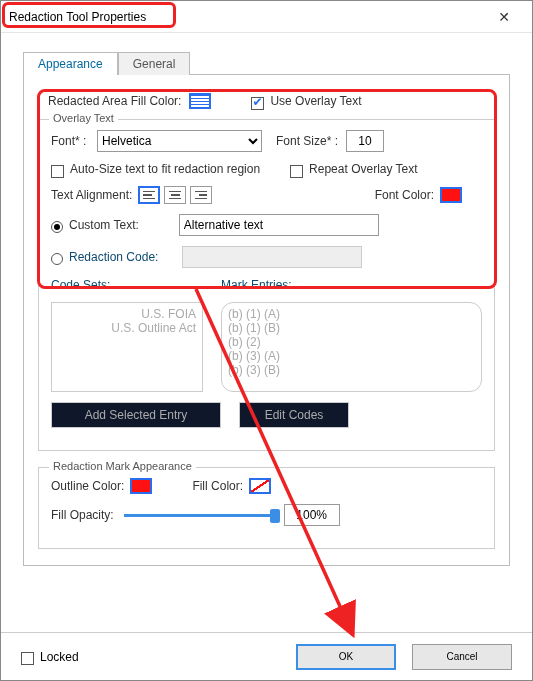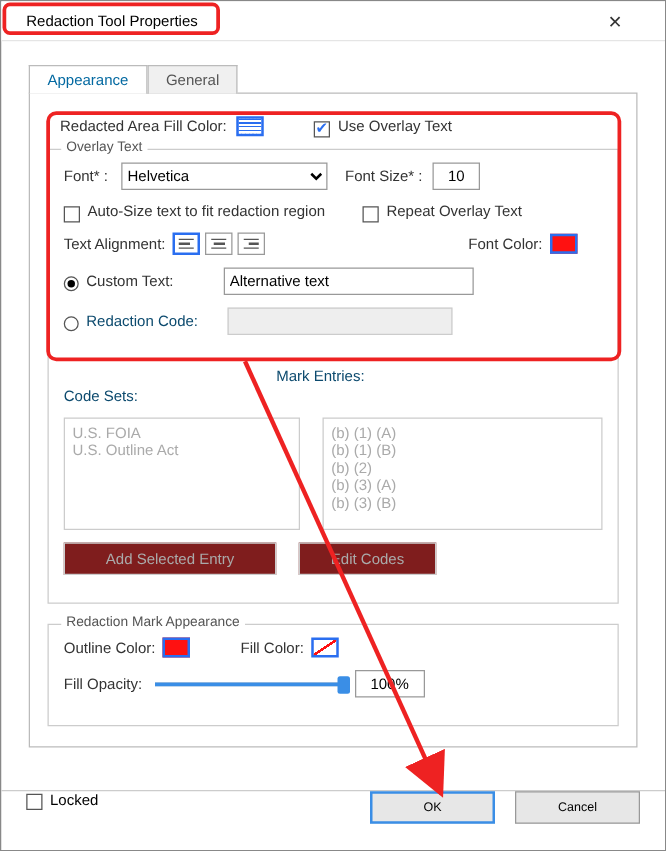--- a/index.html
+++ b/index.html
@@ -1,18 +1,18 @@
 <!DOCTYPE html>
 <html><head>
 <meta charset="utf-8">
 <style>
   * { box-sizing: border-box; font-family: "Segoe UI", Arial, sans-serif; }
   body { margin:0; background:#fff; width:533px; height:681px; position:relative; border:1px solid #888; }
   
-  .titlebar { height:32px; background:#fff; display:flex; align-items:center; padding:0 20px; border-bottom:1px solid #e5e5e5;}
+  .titlebar { height:32px; background:#fff; display:flex; align-items:center; padding:0 8px; border-bottom:1px solid #e5e5e5;}
   .titlebar .title { font-size:12px; color:#000;}
   .titlebar .close { margin-left:auto; width:40px; text-align:center; font-size:14px; color:#333;}
   .red-title-box { position:absolute; top:1px; left:1px; width:174px; height:26px; border:3px solid #e22; border-radius:6px; pointer-events:none;}
   
   .tabs { display:flex; margin:18px 0 0 22px; font-size:12px;}
   .tab { padding:4px 14px; border:1px solid #bbb; border-bottom:none; background:#f0f0f0; color:#555; position:relative; top:1px;}
   .tab.active { background:#fff; color:#0369a1;}
   
   .panel { margin:0 22px 0 22px; border:1px solid #bbb; padding:18px 14px 16px 14px; font-size:12px; color:#333;}
   
@@ -39,28 +39,28 @@
   .align-center span:nth-child(2){width:70%; margin:0 auto;}
   .align-right span:nth-child(2){width:70%; margin-left:auto;}
   .swatch.red-outline{ background:#f11; border:2px solid #2a6ef0;}
   .swatch.no-fill{ background:#fff; border:2px solid #2a6ef0; position:relative;}
   .swatch.no-fill::after{ content:""; position:absolute; inset:0; background:linear-gradient(to top left, transparent 45%, #f11 45% 55%, transparent 55%);}
   .radio { width:12px;height:12px;border-radius:50%;border:1px solid #555;display:inline-block;position:relative;top:2px;margin-right:6px;}
   .radio.sel::after{content:"";width:6px;height:6px;background:#000;border-radius:50%;position:absolute;top:2px;left:2px;}
   .text-input{ width:200px; height:22px; border:1px solid #999; font-size:12px; padding:0 4px;}
   .dim { color:#0c4a6e;}
   .listbox { height:90px; border:1px solid #ccc; background:#fff; padding:4px 6px; font-size:12px; color:#aaa; overflow:hidden; flex:1;}
-  .listbox.scroll{ overflow-y:scroll;}
-  .btn { height:26px; border:1px solid #ccc; background:#7f1d1d; color:#aaa; font-size:12px; padding:0 14px;}
+  .listbox.scroll{ overflow-y:scroll;border-radius:12px;}
+  .btn { height:26px; border:1px solid #ccc; background:#0f172a; color:#aaa; font-size:12px; padding:0 14px;}
   
   .slider-track{ height:3px; background:#bbb; flex:1; position:relative; margin:0 10px;}
   .slider-track .fill{ position:absolute;left:0;top:0;height:100%;width:100%; background:#3a8ee6;}
   .slider-thumb{ position:absolute; right:-6px; top:-5px; width:10px;height:14px;background:#3a8ee6;border-radius:2px;}
   
-  .bottombar{ position:absolute; bottom:0; left:0; right:0; height:48px; border-top:1px solid #ccc; display:flex; align-items:flex-start; padding:0 20px; font-size:12px;}
+  .bottombar{ position:absolute; bottom:0; left:0; right:0; height:48px; border-top:1px solid #ccc; display:flex; align-items:center; padding:0 20px; font-size:12px;}
   .footer-btn{ width:100px; height:26px; border:1px solid #999; background:#e7e7e7; font-size:10px; margin-left:16px;}
   .footer-btn.default{ border:2px solid #3a8ee6;}
   
   .red-overlay-box{ position:absolute; top:88px; left:36px; width:460px; height:200px; border:3px solid #e22; border-radius:8px; pointer-events:none;}
   
   svg.arrow{ position:absolute; top:0; left:0; width:533px; height:681px; pointer-events:none;}
 </style>
 </head>
 <body>
 
@@ -146,26 +146,26 @@
     </div>
 
     <div class="row">
       <span class="radio"></span>
       <span class="lbl dim">Redaction Code:</span>
       <span style="width:24px;"></span>
       <input class="text-input" style="width: 180px; background: rgb(238, 238, 238); border: 1px solid rgb(204, 204, 204);" disabled="">
     </div>
 
     <div class="row">
-      <span class="dim" style="width:170px;margin-top:32px;">Code Sets:</span>
+      <span class="dim" style="width:170px;">Code Sets:</span>
       <span class="dim">Mark Entries:</span>
     </div>
 
     <div class="row" style="align-items:stretch; gap:18px;">
-      <div class="listbox" style="width:189px;flex:none;">
+      <div class="listbox" style="width:152px;flex:none;text-align:right;">
         <div>U.S. FOIA</div>
         <div>U.S. Outline Act</div>
       </div>
       <div class="listbox scroll">
         <div>(b) (1) (A)</div>
         <div>(b) (1) (B)</div>
         <div>(b) (2)</div>
         <div>(b) (3) (A)</div>
         <div>(b) (3) (B)</div>
       </div>

